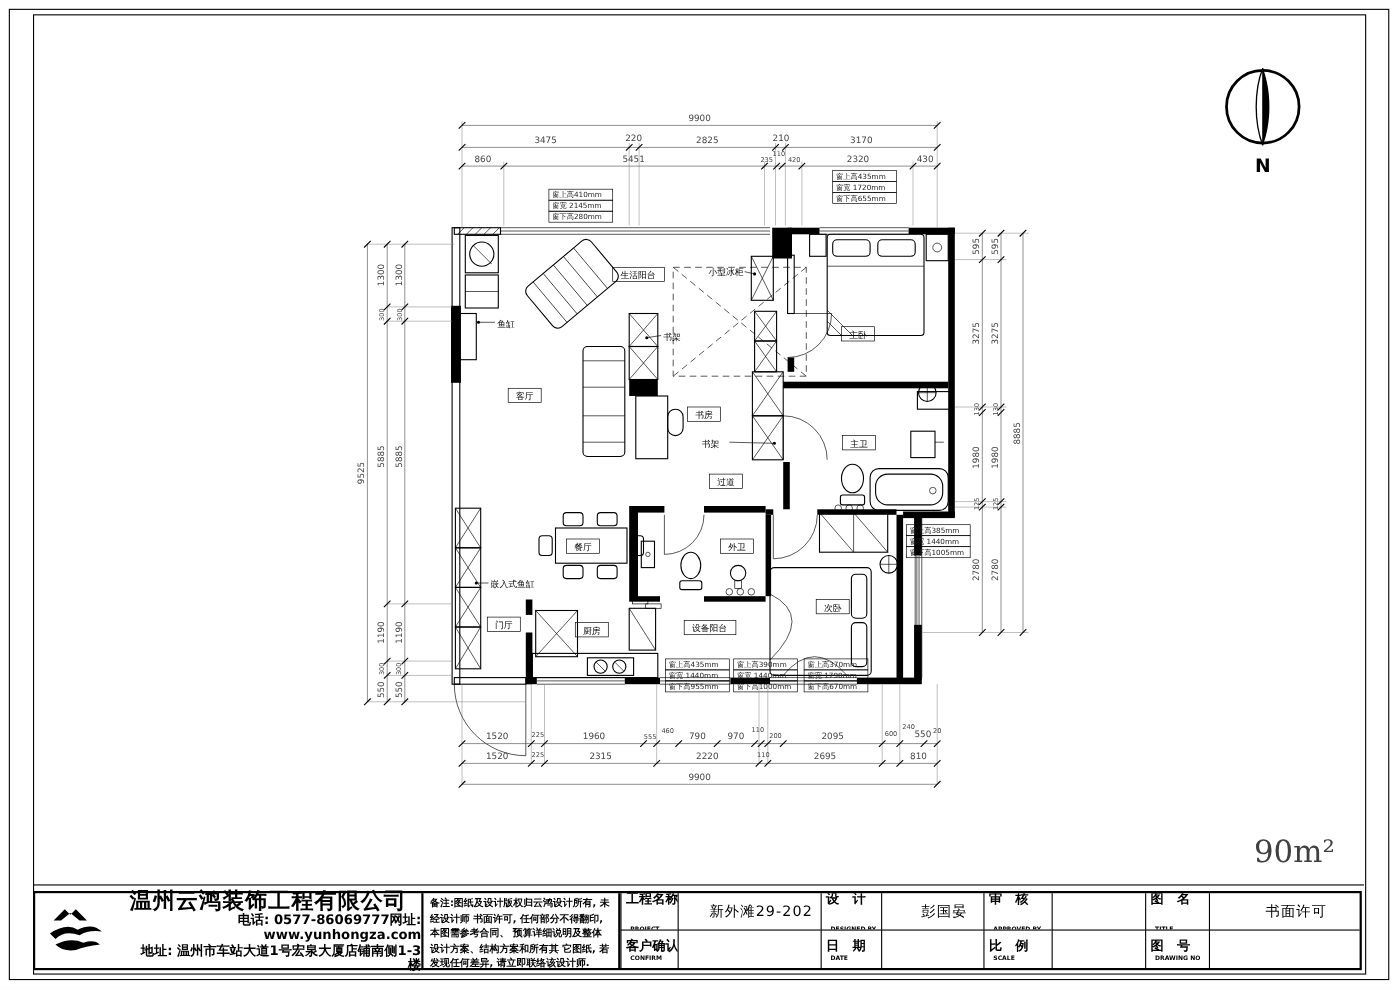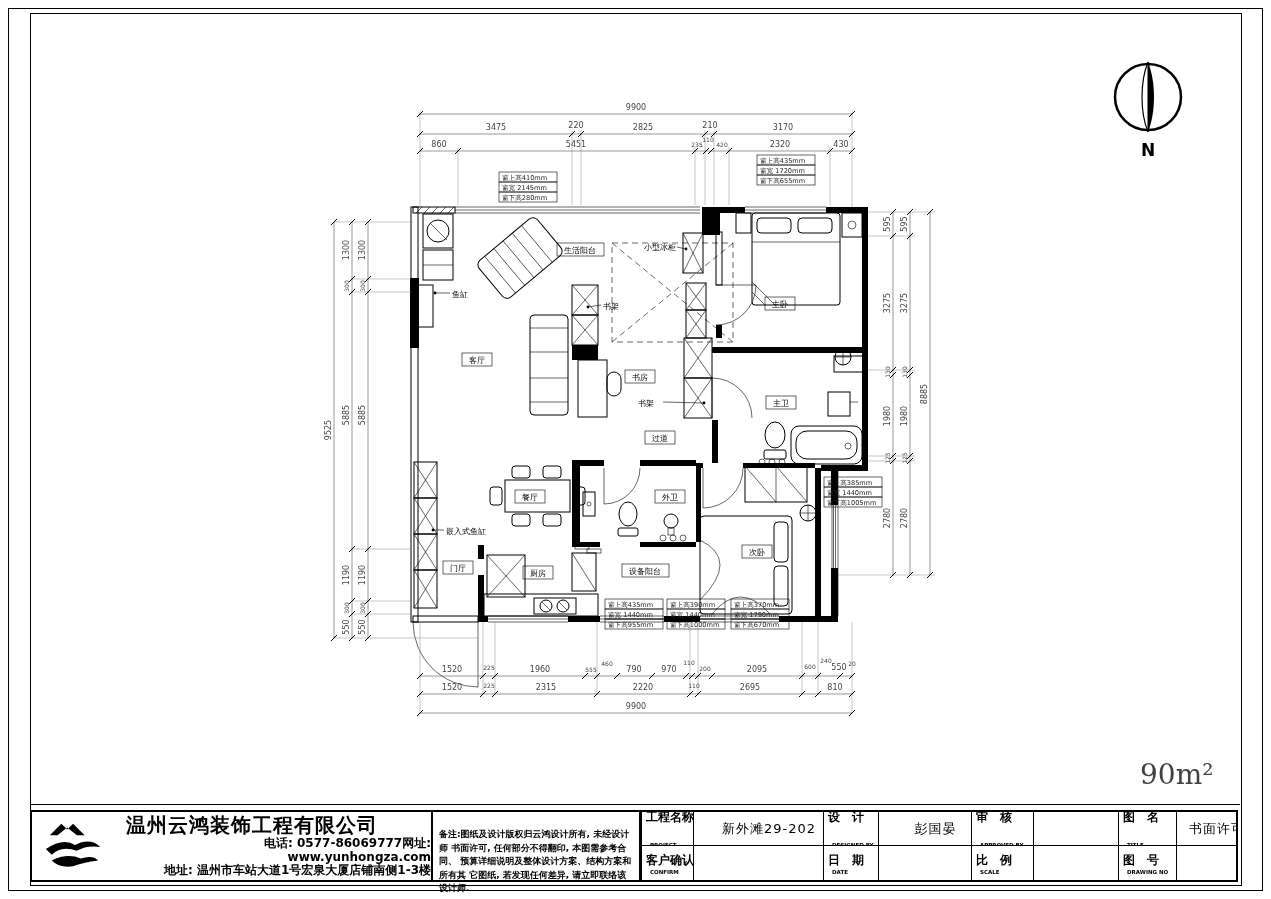--- a/index.html
+++ b/index.html
@@ -13,25 +13,25 @@
   .dim{stroke:#555;stroke-width:.6;fill:none}
   .ext{stroke:#8a8a8a;stroke-width:.5}
   .dt{font-size:8px;fill:#444}
   .dts{font-size:6px;fill:#444}
   .rl{font-size:8px;fill:#000}
   .wn{font-size:6.6px;fill:#222}
   .ld{font-size:8px;fill:#000}
   
   .tb{position:absolute;left:30px;top:810px;width:1208px;height:72px;border:2px solid #000;display:flex;background:#fff;box-sizing:border-box;}
   .tb-rule{position:absolute;left:30px;top:804px;width:1210px;border-top:1px solid #000;}
-  .tb-company{width:401px;border-right:2px solid #000;display:flex;align-items:center;gap:22px;padding-left:10px;box-sizing:border-box;}
+  .tb-company{width:353px;border-right:2px solid #000;display:flex;align-items:center;gap:22px;padding-left:10px;box-sizing:border-box;}
   .co-text{display:flex;flex-direction:column;line-height:1.15;}
   .co-name{font-size:20px;font-weight:bold;letter-spacing:1px;}
   .co-line{font-size:12px;font-weight:bold;text-align:right;}
-  .tb-notes{width:208px;border-right:2px solid #000;padding:16px 6px;font-size:9px;font-weight:bold;line-height:1.5;box-sizing:border-box;}
+  .tb-notes{width:179px;border-right:2px solid #000;padding:4px 6px;font-size:9px;font-weight:bold;line-height:1.5;box-sizing:border-box;}
   .tb-grid{flex:1;display:grid;grid-template-columns:52px 130px 55px 93px 62px 85px 58px 1fr;grid-template-rows:1fr 1fr;}
   .g{border-left:1px solid #000;display:flex;flex-direction:column;justify-content:center;align-items:center;box-sizing:border-box;overflow:hidden;}
   .g.r1{border-bottom:1px solid #000;gap:16px;}
   .g .zh{font-size:12px;font-weight:bold;white-space:nowrap;}
   .g .en{font-size:5.5px;font-weight:bold;align-self:flex-start;padding-left:4px;}
   .g.lab{align-items:flex-start;padding-left:4px;}
   .g .val{font-size:13px;letter-spacing:1px;white-space:nowrap;margin-left:21px;}
   .area-label{position:absolute;left:1140px;top:758px;font-family:"DejaVu Serif",serif;font-size:28px;color:#404040;}
 </style>
 </head>

